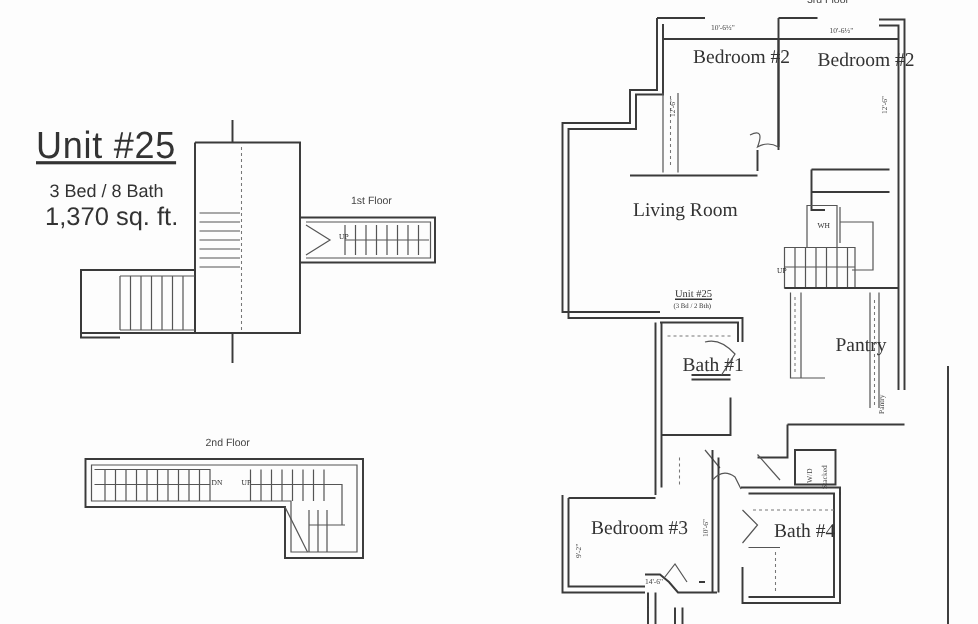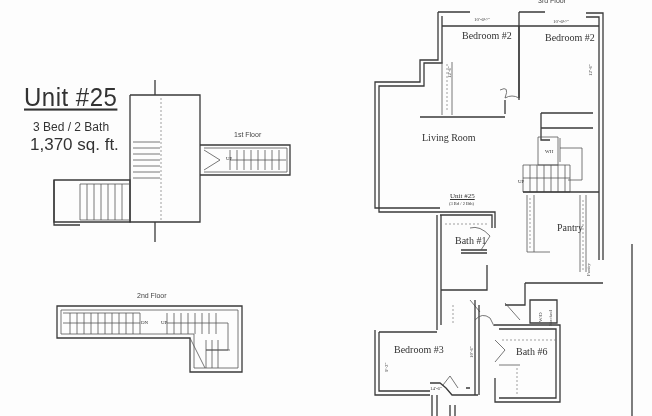--- a/index.html
+++ b/index.html
@@ -8,21 +8,21 @@
   svg.plan { position: absolute; left: 0; top: 0; width: 652px; height: 416px; }
   svg.plan .w { stroke: #3a3a3a; stroke-width: 1.3; fill: none; }
   svg.plan .t { stroke: #555; stroke-width: 0.8; fill: none; }
   svg.plan .d { stroke: #777; stroke-width: 0.7; fill: none; stroke-dasharray: 2 2; }
   .lbl { position: absolute; color: #2a2a2a; white-space: nowrap; line-height: 1; }
   .unit-title { left: 24px; top: 86px; font-family: "Liberation Sans", sans-serif; font-size: 24px; font-weight: 300; letter-spacing: 0.5px; text-decoration: underline; text-underline-offset: 2px; transform: scaleY(1.05); color:#333; }
   .unit-sub { font-family: "Liberation Sans", sans-serif; font-size: 12px; color:#333; }
   .unit-beds { left: 33px; top: 121px; }
   .unit-sqft { left: 30px; top: 136px; font-size: 17px; }
   .floor { font-size: 7px; font-family: "Liberation Sans", sans-serif; color:#444; }
-  .room { font-size: 10px; color:#333; }
+  .room { font-size: 13px; color:#333; }
   .dim { font-size: 5px; color:#444; }
   .dimv { font-size: 5px; color:#444; transform: rotate(-90deg); transform-origin: left top; }
   .unit2 { font-size: 7px; text-decoration: underline; color:#333; }
   .unit2s { font-size: 4.5px; color:#333; }
   .small { font-size: 5px; color:#333; }
 </style>
 </head>
 <body>
 
 <div class="sheet">
@@ -102,21 +102,21 @@
       <path class="t" d="M505 303 L520 320"></path>
       <path class="d" d="M502 340 H556"></path>
       <path class="t" d="M495 340 L505 350 L495 362 M499 365 H520"></path>
       <path class="d" d="M517 368 V396"></path>
 
       <path class="w" d="M632 244 V416"></path>
     </g>
   </svg>
 
   <div class="lbl unit-title">Unit #25</div>
-  <div class="lbl unit-sub unit-beds">3 Bed / 2 Bath</div>
+  <div class="lbl unit-sub unit-beds">3 Bed / 8 Bath</div>
   <div class="lbl unit-sub unit-sqft">1,370 sq. ft.</div>
 
   <div class="lbl floor" style="left:234px;top:131px;">1st Floor</div>
   <div class="lbl floor" style="left:137px;top:292px;">2nd Floor</div>
   <div class="lbl floor" style="left:538px;top:-3px;">3rd Floor</div>
 
   <div class="lbl small" style="left:226px;top:156px;">UP</div>
   <div class="lbl small" style="left:141px;top:320px;">DN</div>
   <div class="lbl small" style="left:161px;top:320px;">UP</div>
 
@@ -135,19 +135,19 @@
   <div class="lbl room" style="left:557px;top:223px;">Pantry</div>
   <div class="lbl dimv" style="left:586px;top:276px;">Pantry</div>
 
   <div class="lbl unit2" style="left:450px;top:193px;">Unit #25</div>
   <div class="lbl unit2s" style="left:449px;top:202px;">(3 Bd / 2 Bth)</div>
 
   <div class="lbl room" style="left:455px;top:236px;text-align:center;">Bath #1</div>
 
   <div class="lbl dimv" style="left:538px;top:322px;">W/D</div>
   <div class="lbl dimv" style="left:548px;top:326px;">Stacked</div>
-  <div class="lbl room" style="left:516px;top:347px;">Bath #6</div>
+  <div class="lbl room" style="left:516px;top:347px;">Bath #4</div>
 
   <div class="lbl room" style="left:394px;top:345px;">Bedroom #3</div>
   <div class="lbl dimv" style="left:469px;top:358px;">10'-6"</div>
   <div class="lbl dimv" style="left:384px;top:372px;">9'-2"</div>
   <div class="lbl dim" style="left:430px;top:386px;">14'-6"</div>
 </div>
 
 </body></html>

